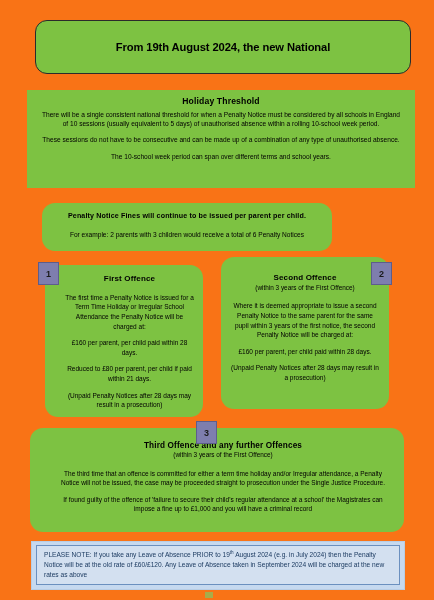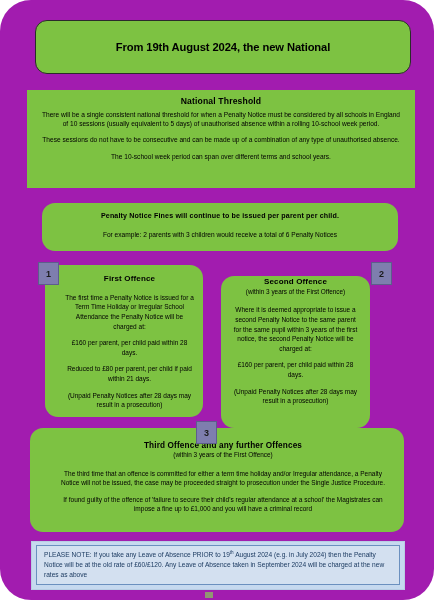--- a/index.html
+++ b/index.html
@@ -14,22 +14,21 @@
     overflow: hidden;
     font-family: "Liberation Sans", sans-serif;
     color: #000000;
   }
 
   .page {
     position: absolute;
     left: 0; top: 0;
     width: 434px;
     height: 600px;
-    background: #a21caf;
-    border-radius: 31px;
+    background: #f97316;
   }
 
   
   .header-banner {
     position: absolute;
     left: 35px;
     top: 20px;
     width: 376px;
     height: 54px;
     background: #7DC242;
@@ -90,40 +89,40 @@
     width: 388px;
     height: 98px;
     padding: 6px 13px 4px 13px;
   }
   #national-threshold .panel-title { font-size: 8.6px; margin-bottom: 2px; }
 
   
   #fines-panel {
     left: 42px;
     top: 203px;
-    width: 356px;
+    width: 290px;
     height: 48px;
     padding: 9px 16px;
   }
   #fines-panel .panel-title { font-size: 7.1px; }
 
   
   #first-offence {
     left: 45px;
     top: 265px;
     width: 158px;
     height: 152px;
     padding: 9px 9px 6px 20px;
   }
   #second-offence {
     left: 221px;
-    top: 276px;
-    width: 149px;
+    top: 257px;
+    width: 168px;
     height: 152px;
-    padding: 1px 10px 6px 10px;
+    padding: 16px 10px 6px 10px;
   }
   #third-offence {
     left: 30px;
     top: 428px;
     width: 374px;
     height: 104px;
     padding: 12px 14px 6px 26px;
   }
 
   #first-offence .panel-p,
@@ -206,21 +205,21 @@
 
 <div class="page">
 
   <div class="header-banner">
     <div class="htext">
       <span>From 19th August 2024, the new National</span><br>
     </div>
   </div>
 
   <div class="panel" id="national-threshold">
-    <div class="panel-title">National Threshold</div>
+    <div class="panel-title">Holiday Threshold</div>
     <div class="panel-p">There will be a single consistent national threshold for when a Penalty Notice must be considered by all schools in England of 10 sessions (usually equivalent to 5 days) of unauthorised absence within a rolling 10-school week period.</div>
     <div class="spacer-line"></div>
     <div class="panel-p">These sessions do not have to be consecutive and can be made up of a combination of any type of unauthorised absence.</div>
     <div class="spacer-line"></div>
     <div class="panel-p">The 10-school week period can span over different terms and school years.</div>
   </div>
 
   <div class="panel rounded" id="fines-panel">
     <div class="panel-title">Penalty Notice Fines will continue to be issued per parent per child.</div>
     <div class="spacer-line"></div>

